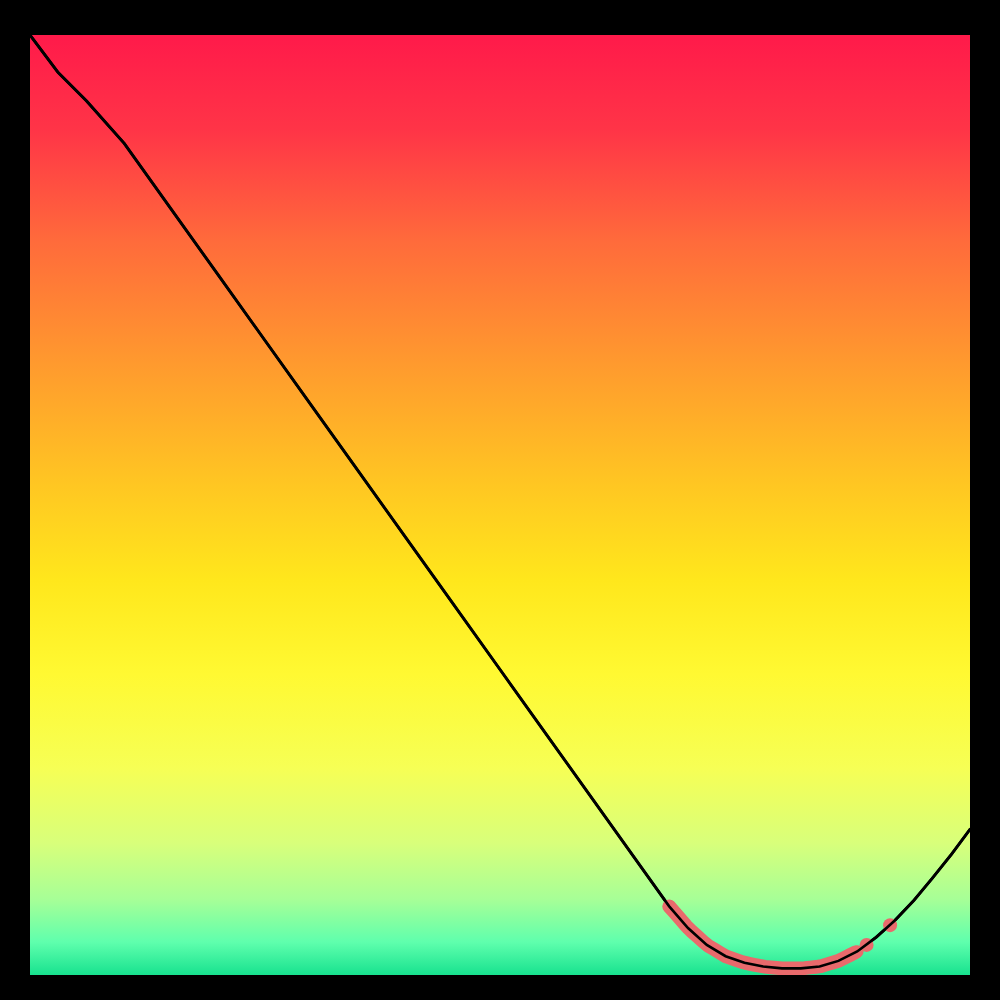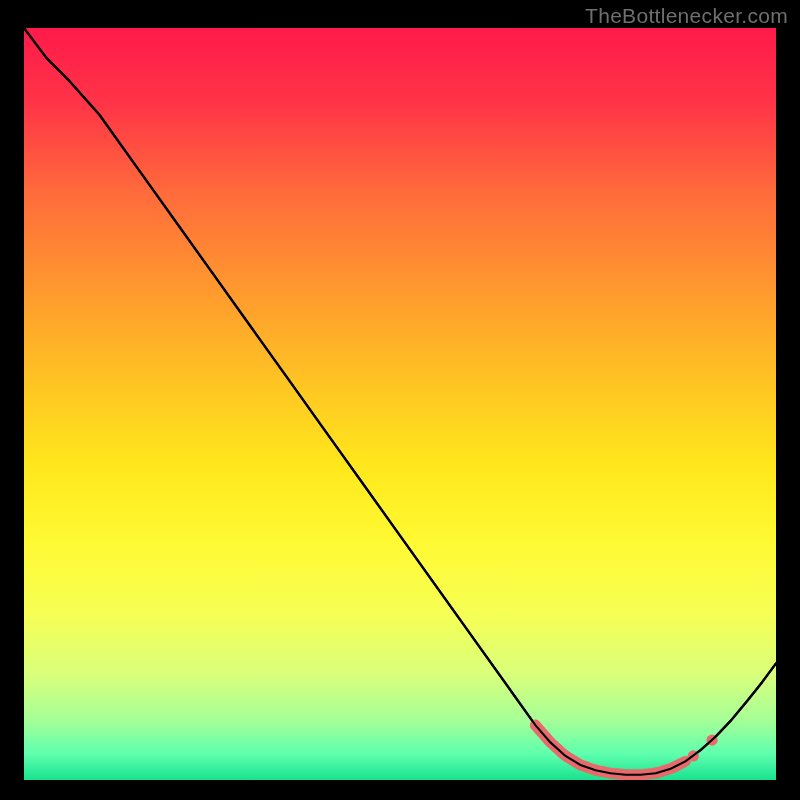--- a/index.html
+++ b/index.html
@@ -32,21 +32,20 @@
     top: 28px;
     width: 752px;
     height: 752px;
   }
   svg { display: block; }
 </style>
 </head>
 <body>
 
 <div class="frame">
-  <div class="watermark">TheBottlenecker.com</div>
 
   <div class="plot">
     <svg id="chart-svg" width="752" height="752" viewBox="0 0 752 752">
         <defs>
           <linearGradient id="bg-grad" x1="0" y1="0" x2="0" y2="1">
             <stop offset="0%" stop-color="#ff1a4a"></stop>
             <stop offset="10%" stop-color="#ff3447"></stop>
             <stop offset="22%" stop-color="#ff6b3b"></stop>
             <stop offset="35%" stop-color="#ff9a2e"></stop>
             <stop offset="48%" stop-color="#ffc722"></stop>

